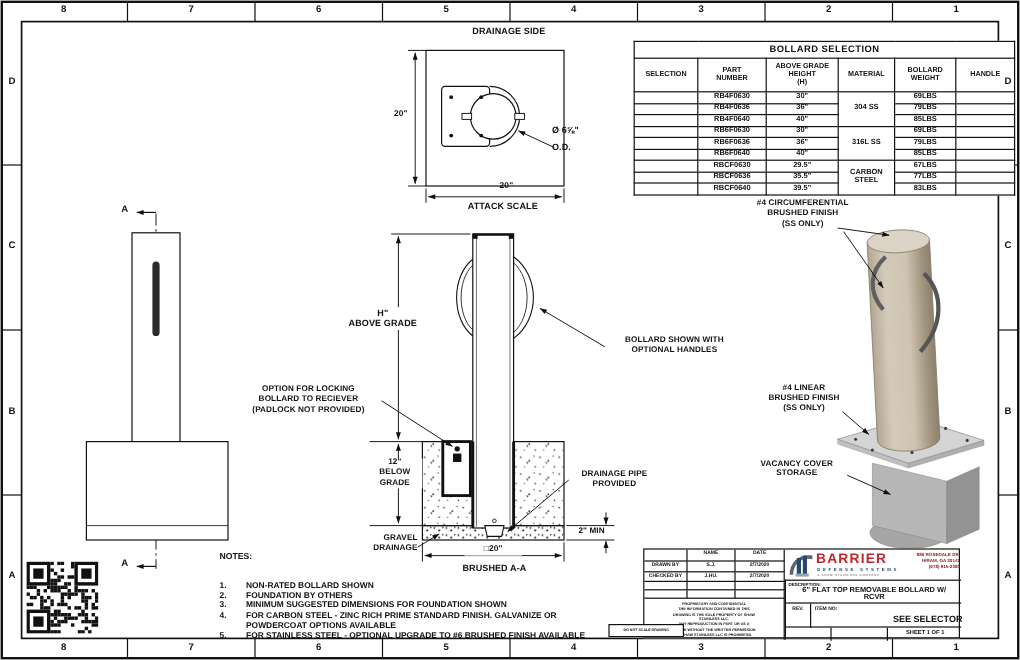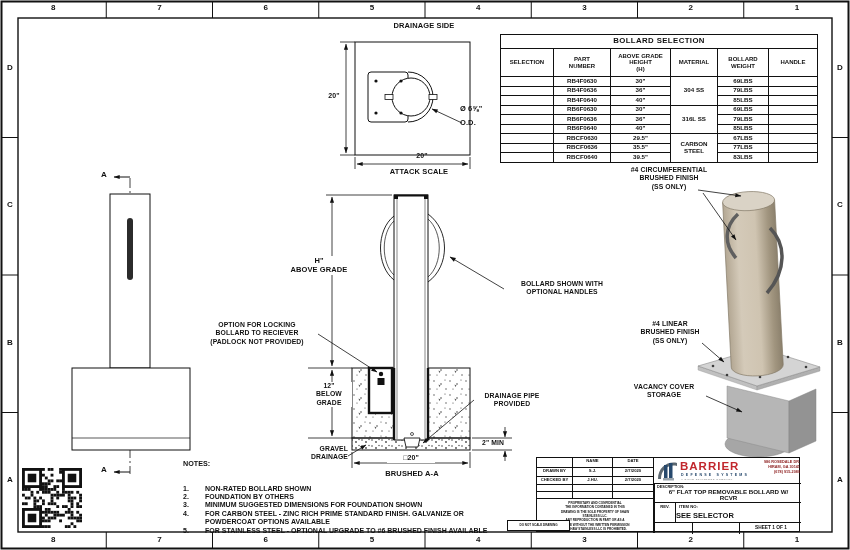--- a/index.html
+++ b/index.html
@@ -4,21 +4,21 @@
 <style>
   html,body{margin:0;padding:0;background:#eaeaea}
   .sheet{position:relative;width:850px;height:550px;background:#fff;overflow:hidden;
          font-family:"Liberation Sans","DejaVu Sans",sans-serif;color:#111}
   svg.linework{position:absolute;left:0;top:0}
   .lbl{position:absolute;font-weight:700;color:#111;text-align:center;
        white-space:pre-line;line-height:1.25;letter-spacing:.1px}
   .bgw{background:#fff}
   .zone{position:absolute;width:16px;height:12px;font-size:8px;font-weight:700;text-align:center;color:#111}
   
-  table.sel{position:absolute;left:500px;top:34px;width:317px;border-collapse:collapse;
+  table.sel{position:absolute;left:528px;top:34px;width:317px;border-collapse:collapse;
             table-layout:fixed;background:#fff}
   table.sel th,table.sel td{border:1px solid #111;text-align:center;vertical-align:middle;
             padding:0;font-weight:700;font-size:6.2px;line-height:1.1;white-space:pre-line;color:#111}
   table.sel tr.t-title th{height:13px;font-size:7.8px;letter-spacing:.4px}
   table.sel tr.t-head th{height:27px;font-size:6px}
   table.sel tbody td{height:8.5px}
   
   .notes{position:absolute;left:183px;top:460px;width:312px;font-size:7px;font-weight:700;line-height:1.2}
   .notes .ttl{font-size:7.2px;margin-bottom:16px}
   .notes .row{display:flex}
@@ -415,21 +415,21 @@
     <div style="position:absolute;left:117px;top:25px;width:147px;height:19px;border-top:1px solid #111;border-left:1px solid #111">
       <div style="position:absolute;left:2px;top:1px;font-size:3.8px;font-weight:700">DESCRIPTION:</div>
       <div style="position:absolute;left:0;top:4.5px;width:147px;text-align:center;font-size:6.2px;
            font-weight:700;line-height:1.1;white-space:pre-line">6" FLAT TOP REMOVABLE BOLLARD W/
 RCVR</div>
     </div>
     <div style="position:absolute;left:117px;top:44px;width:147px;height:20px;border-top:1px solid #111;border-left:1px solid #111">
       <div style="position:absolute;left:0;top:0;width:21px;height:20px;border-right:1px solid #111;
            font-size:4.2px;font-weight:700;text-align:center;padding-top:1px">REV.</div>
       <div style="position:absolute;left:24px;top:1px;font-size:4.2px;font-weight:700">ITEM NO:</div>
-      <div style="position:absolute;left:21px;top:7.5px;width:126px;text-align:left;font-size:7.5px;
+      <div style="position:absolute;left:21px;top:7.5px;width:126px;text-align:right;font-size:7.5px;
            font-weight:700">SEE SELECTOR</div>
     </div>
     <div style="position:absolute;left:117px;top:64px;width:147px;height:11px;border-top:1px solid #111;border-left:1px solid #111">
       <div style="position:absolute;left:0;top:0;width:38px;height:11px;border-right:1px solid #111"></div>
       <div style="position:absolute;left:38px;top:0;width:47px;height:11px;border-right:1px solid #111"></div>
       <div style="position:absolute;left:85px;top:0;width:62px;height:11px;font-size:4.8px;font-weight:700;
            text-align:center;line-height:10px">SHEET 1 OF 1</div>
     </div>
   </div>
 

